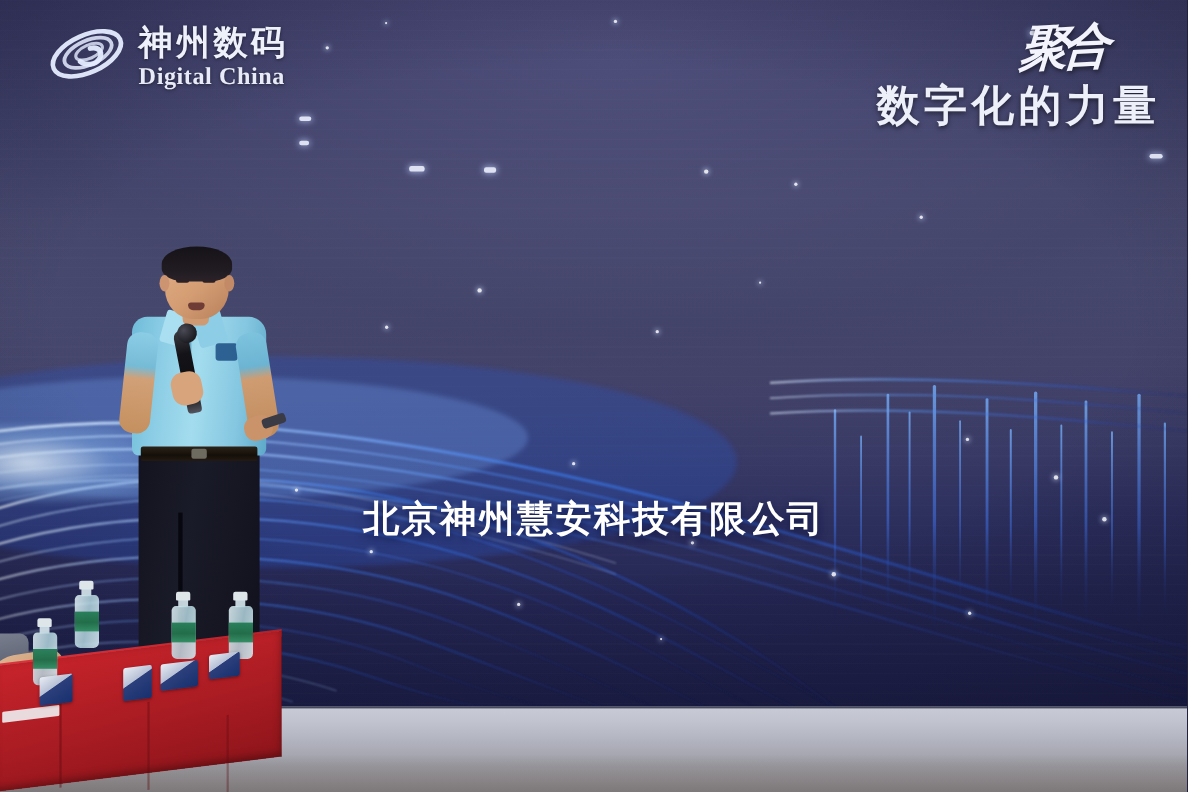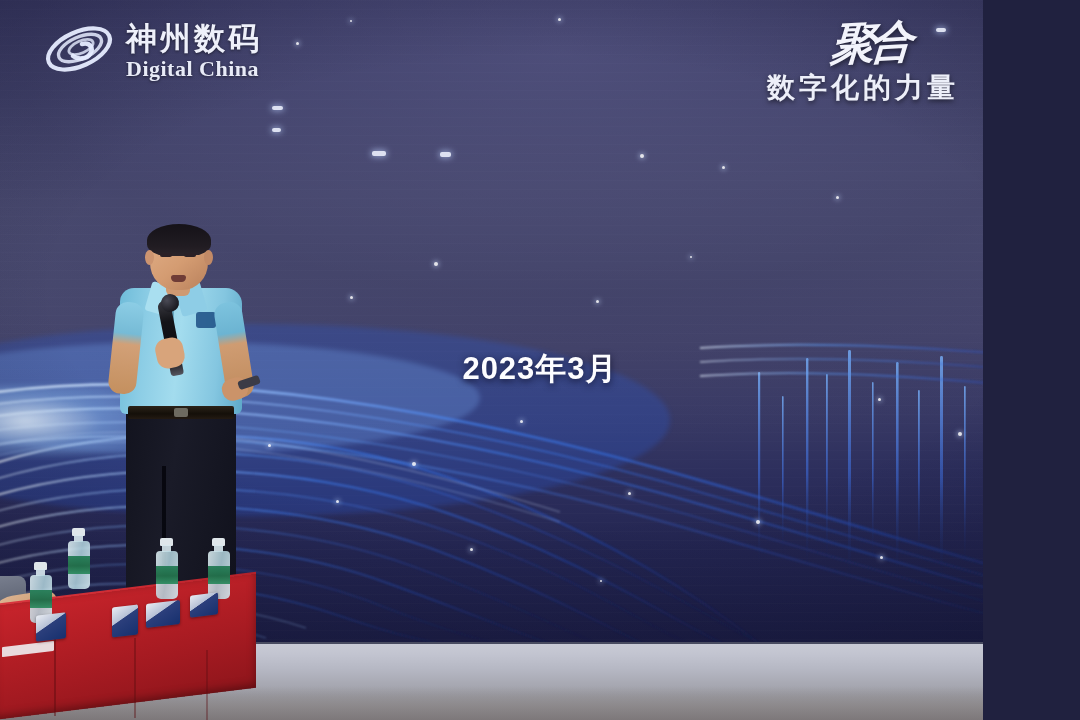--- a/index.html
+++ b/index.html
@@ -1,20 +1,20 @@
 <!DOCTYPE html>
 <html><head>
 <meta charset="utf-8">
 <style>
   * { margin:0; padding:0; box-sizing:border-box; }
   html,body { width:1080px; height:720px; overflow:hidden; background:#20213f; }
   body { font-family:"Liberation Sans","DejaVu Sans",sans-serif; }
 
   #stage {
-    position:relative; width:983px; height:720px; overflow:hidden;
+    position:relative; width:1079px; height:720px; overflow:hidden;
     background:#404040;
   }
 
   
   .led-screen {
     position:absolute; left:0; top:0; width:1080px; height:644px;
     background:
       radial-gradient(120% 90% at 52% 8%, rgba(86,86,132,.55) 0%, rgba(52,52,92,.25) 42%, rgba(26,26,54,0) 72%),
       linear-gradient(178deg,
         #3c3c68 0%,
@@ -76,21 +76,21 @@
   
   .brand-tr { position:absolute; right:24px; top:14px; text-align:right; }
   .ju-he {
     font-size:44px; font-weight:700; color:#f2f3fb; letter-spacing:-6px;
     font-family:"Liberation Serif","DejaVu Serif",serif;
     font-style:italic; transform:skewX(-6deg) rotate(-3deg);
     display:inline-block; text-shadow:1px 2px 5px rgba(0,0,0,.55);
     margin-right:52px;
   }
   .power-cn {
-    font-size:28px; font-weight:700; color:#edeff9; letter-spacing:4px;
+    font-size:39px; font-weight:700; color:#edeff9; letter-spacing:4px;
     margin-top:-4px; text-shadow:0 2px 5px rgba(0,0,0,.55);font-family:Liberation Serif, serif;
   }
 
   
   .main-title {
     position:absolute; left:0; top:176px; width:1080px; text-align:center;
     font-size:54px; font-weight:700; color:#ffffff; letter-spacing:3px;
     text-shadow:0 3px 9px rgba(12,14,40,.85), 0 1px 2px rgba(0,0,0,.6);
   }
   .subline-date {
@@ -398,21 +398,21 @@
       <div class="dc-cn">神州数码</div>
       <div class="dc-en">Digital China</div>
     </span>
   </div>
 
   <div class="brand-tr">
     <div class="ju-he">聚合</div>
     <div class="power-cn">数字化的力量</div>
   </div>
 
-  <div class="subline-date">2023年3月</div>
+  <div class="subline-org">北京神州慧安科技有限公司</div>
 
   <div class="floor"></div>
   <div class="floor-line"></div>
   <div class="floor-shadow"></div>
 
   <div class="speaker">
     <div class="sp-legs"></div>
     <div class="sp-leg-split"></div>
     <div class="sp-torso"></div>
     <div class="sp-placket"></div>

